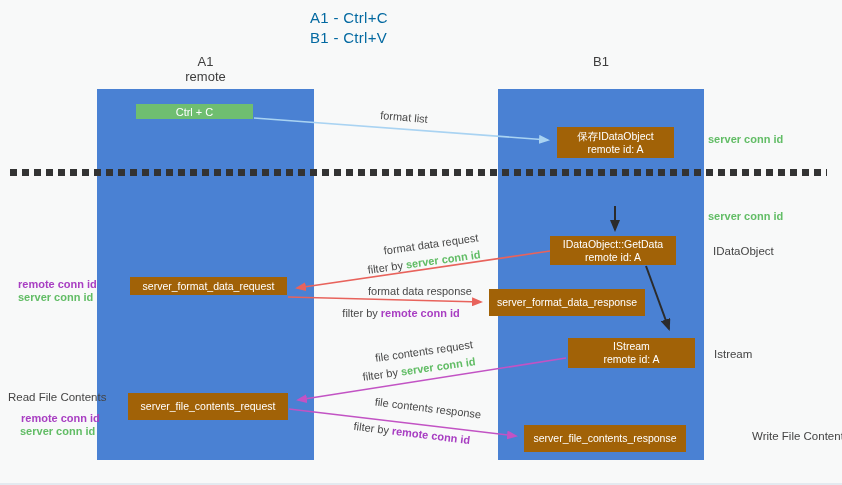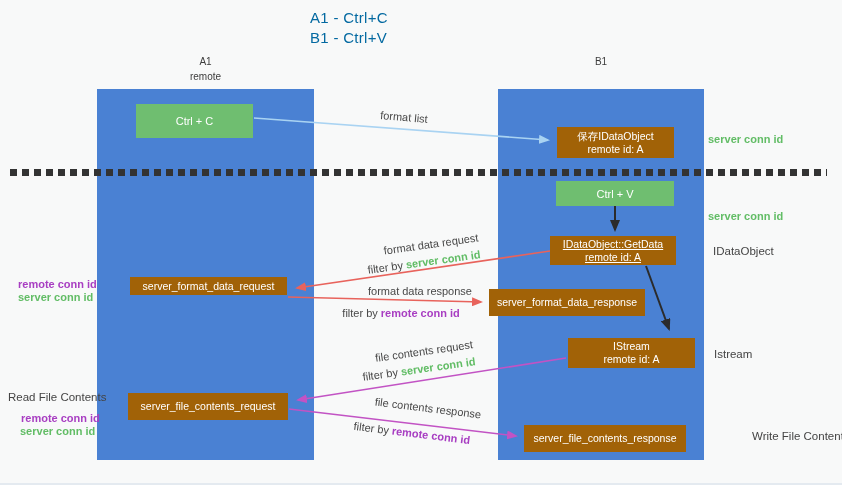--- a/index.html
+++ b/index.html
@@ -1,40 +1,40 @@
 <!DOCTYPE html>
 <html><head>
 <meta charset="utf-8">
 <style>
   html,body{margin:0;padding:0;}
   body{font-family:"Liberation Sans",sans-serif;background:#e9e9e9;}
   .stage{position:relative;width:842px;height:485px;background:#f8f9f9;overflow:hidden;}
 
   .title{position:absolute;left:310px;top:8px;font-size:15px;line-height:20px;color:#0369a1;letter-spacing:.3px;}
 
-  .lane-header{position:absolute;top:54px;text-align:center;font-size:10px;line-height:15px;color:#3d3d3d;}
+  .lane-header{position:absolute;top:54px;text-align:center;font-size:13px;line-height:15px;color:#3d3d3d;}
   .lane-header.a{left:97px;width:217px;}
   .lane-header.b{left:498px;width:206px;}
 
   .lane{position:absolute;top:89px;height:371px;background:#4a81d3;}
   .lane.a{left:97px;width:217px;}
   .lane.b{left:498px;width:206px;}
 
   .divider{position:absolute;left:10px;top:169px;width:817px;height:7px;
     background:repeating-linear-gradient(90deg,#333 0 7px,transparent 7px 12px);}
 
   .node{position:absolute;display:flex;flex-direction:column;align-items:center;justify-content:center;
     color:#fff;text-align:center;box-sizing:border-box;}
   .node.green{background:#6fbe70;font-size:11px;}
   .node.orange{background:#a16207;font-size:10.5px;line-height:13px;}
 
-  .n-ctrl-c{left:136px;top:104px;width:117px;height:34px;justify-content:center;}
+  .n-ctrl-c{left:136px;top:104px;width:117px;height:15px;justify-content:center;}
   .n-save{left:557px;top:127px;width:117px;height:31px;}
   .n-ctrl-v{left:556px;top:181px;width:118px;height:25px;}
-  .n-getdata{left:550px;top:236px;width:126px;height:29px;text-decoration:underline;}
+  .n-getdata{left:550px;top:236px;width:126px;height:29px;}
   .n-fmt-req{left:130px;top:277px;width:157px;height:18px;}
   .n-fmt-resp{left:489px;top:289px;width:156px;height:27px;}
   .n-istream{left:568px;top:338px;width:127px;height:30px;}
   .n-file-req{left:128px;top:393px;width:160px;height:27px;}
   .n-file-resp{left:524px;top:425px;width:162px;height:27px;}
 
   svg.wires{position:absolute;left:0;top:0;width:842px;height:485px;pointer-events:none;}
 
   .flabel{position:absolute;font-size:11px;color:#484848;white-space:nowrap;transform-origin:center;}
   .kw-green{color:#62bd66;font-weight:700;}
@@ -96,23 +96,20 @@
 
   <div class="node green n-ctrl-c">
     <span>Ctrl + C</span>
   </div>
 
   <div class="node orange n-save">
     <span>保存IDataObject</span>
     <span>remote id: A</span>
   </div>
 
-  <div class="node green n-ctrl-v">
-    <span>Ctrl + V</span>
-  </div>
 
   <div class="node orange n-getdata">
     <span>IDataObject::GetData</span>
     <span>remote id: A</span>
   </div>
 
   <div class="node orange n-fmt-req">
     <span>server_format_data_request</span>
   </div>
 

